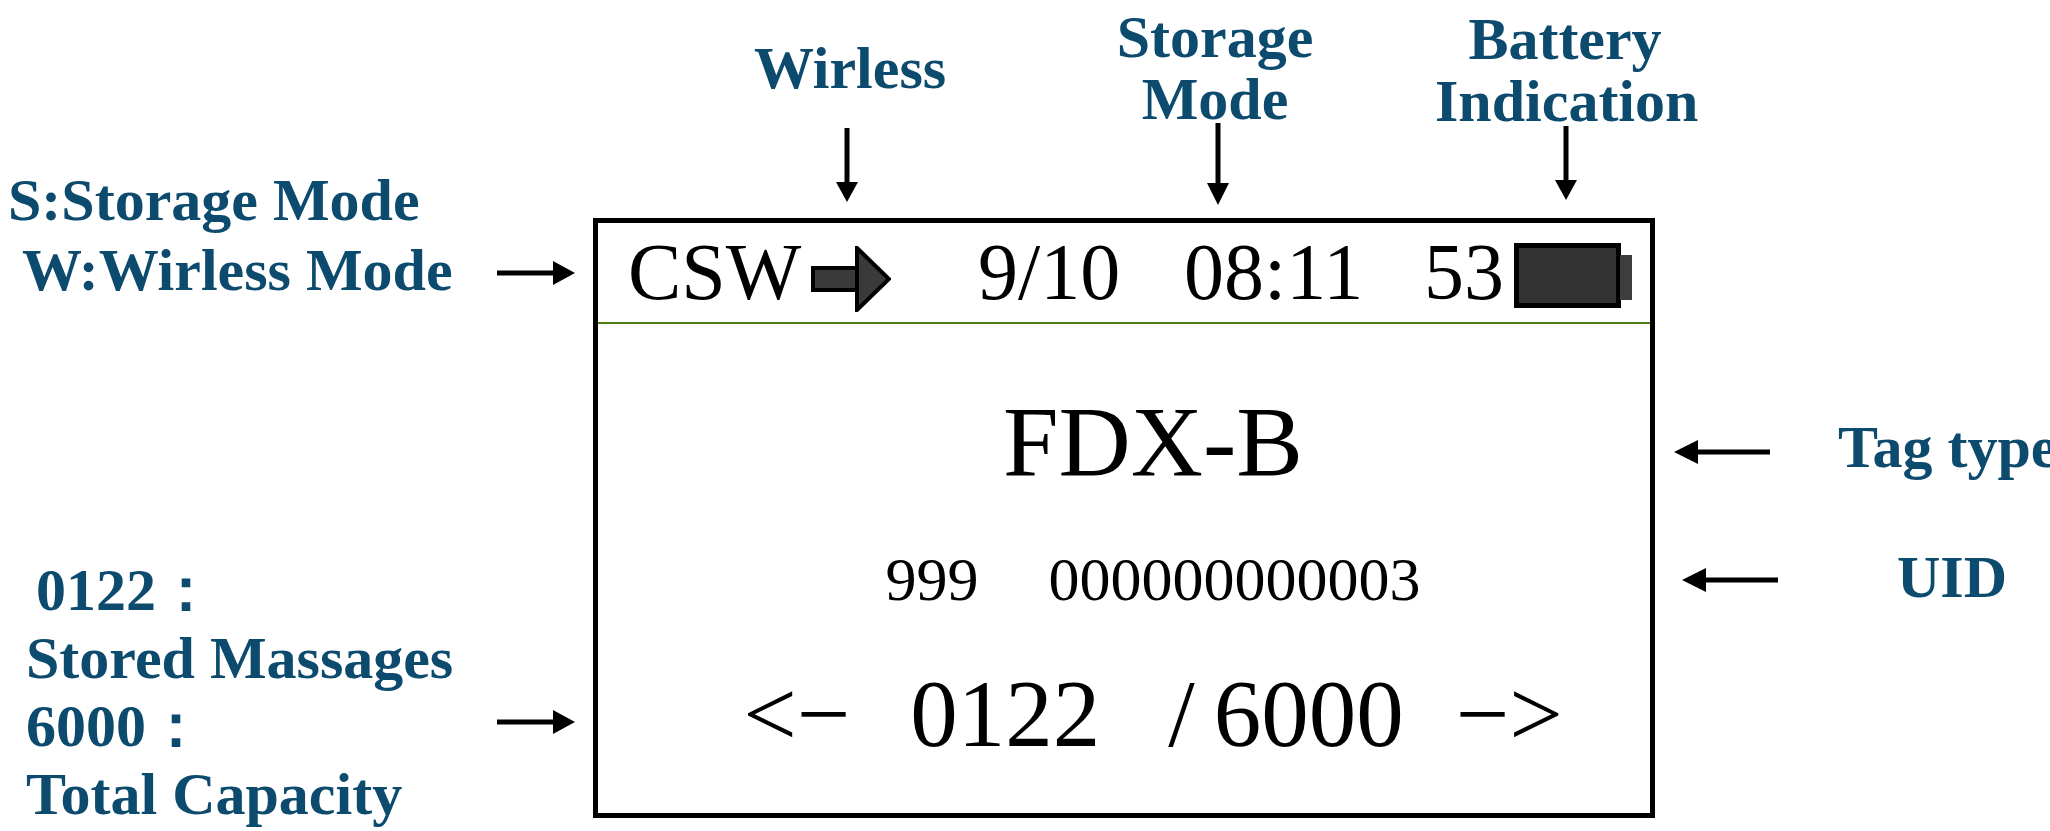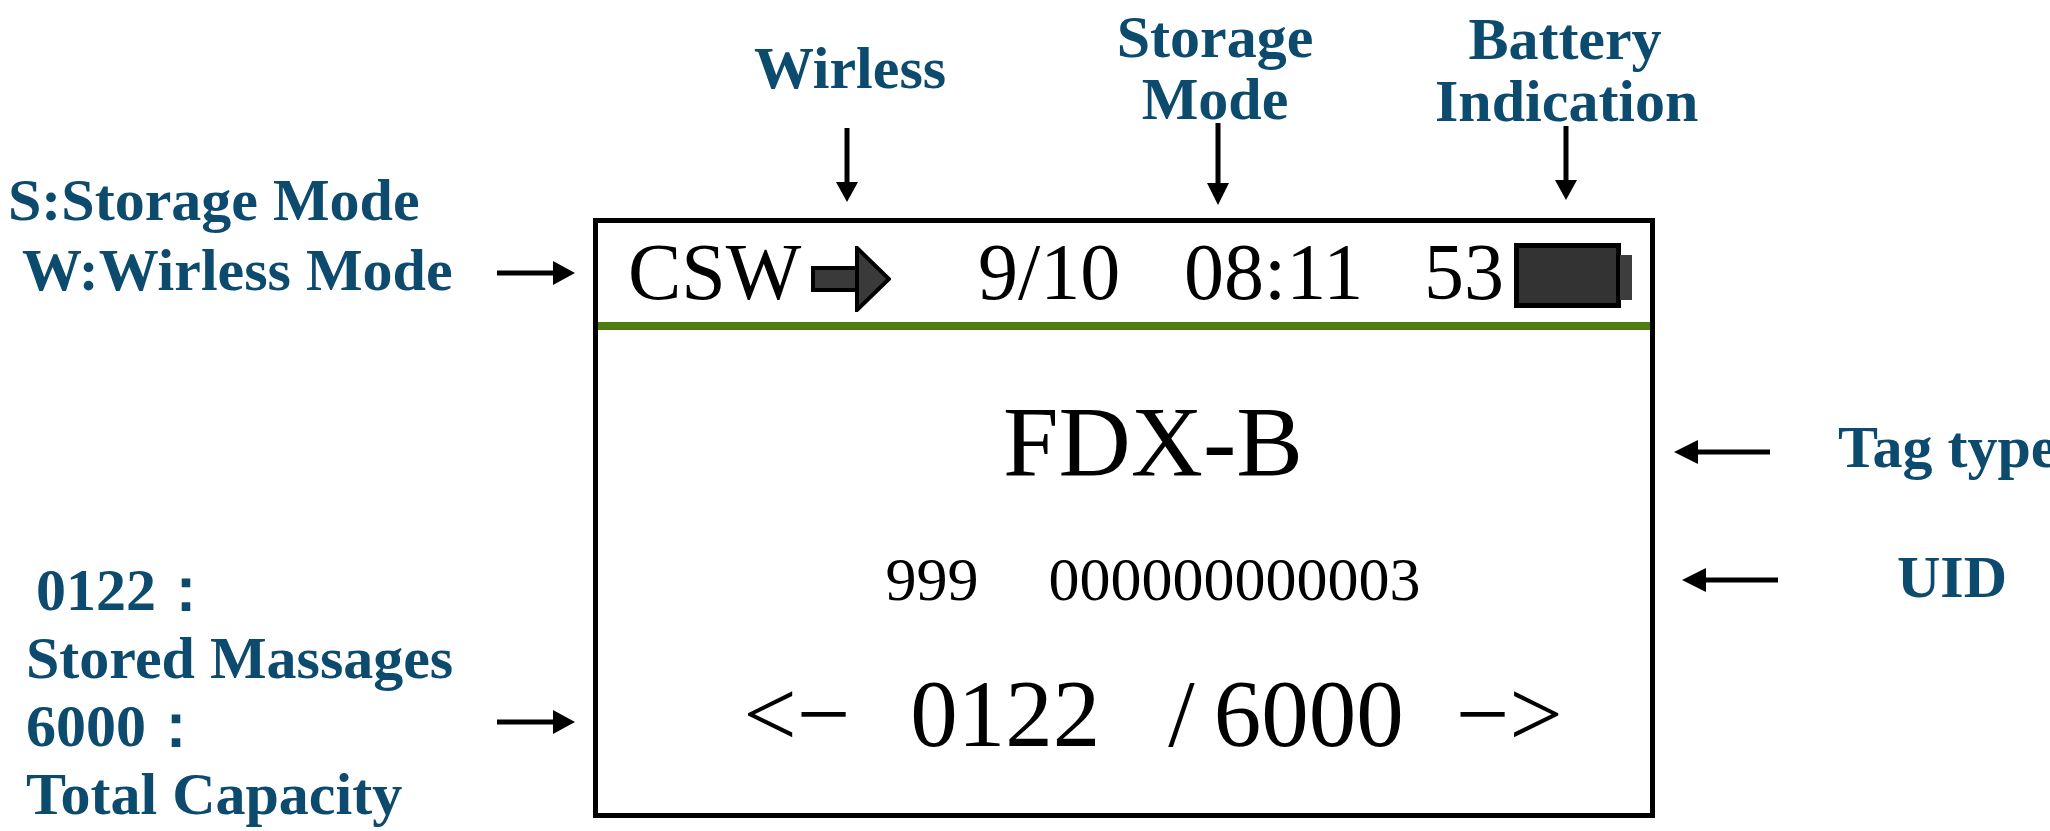--- a/index.html
+++ b/index.html
@@ -37,21 +37,21 @@
     position:absolute;
     left:593px;top:218px;
     width:1062px;height:600px;
     border:5px solid #000;
     box-sizing:border-box;
     background:#ffffff;
   }
   .status-bar{
     position:relative;
     height:99px;
-    border-bottom:8px solid #4d7c0f;
+    border-bottom:2px solid #4d7c0f;
     box-sizing:content-box;
     font-size:80px;
     line-height:99px;
     white-space:nowrap;
   }
   .status-bar .tok{position:absolute;top:0;}
   .tok-modes{left:30px;}
   .tok-date{left:380px;}
   .tok-time{left:586px;}
   .tok-batt{left:826px;}

